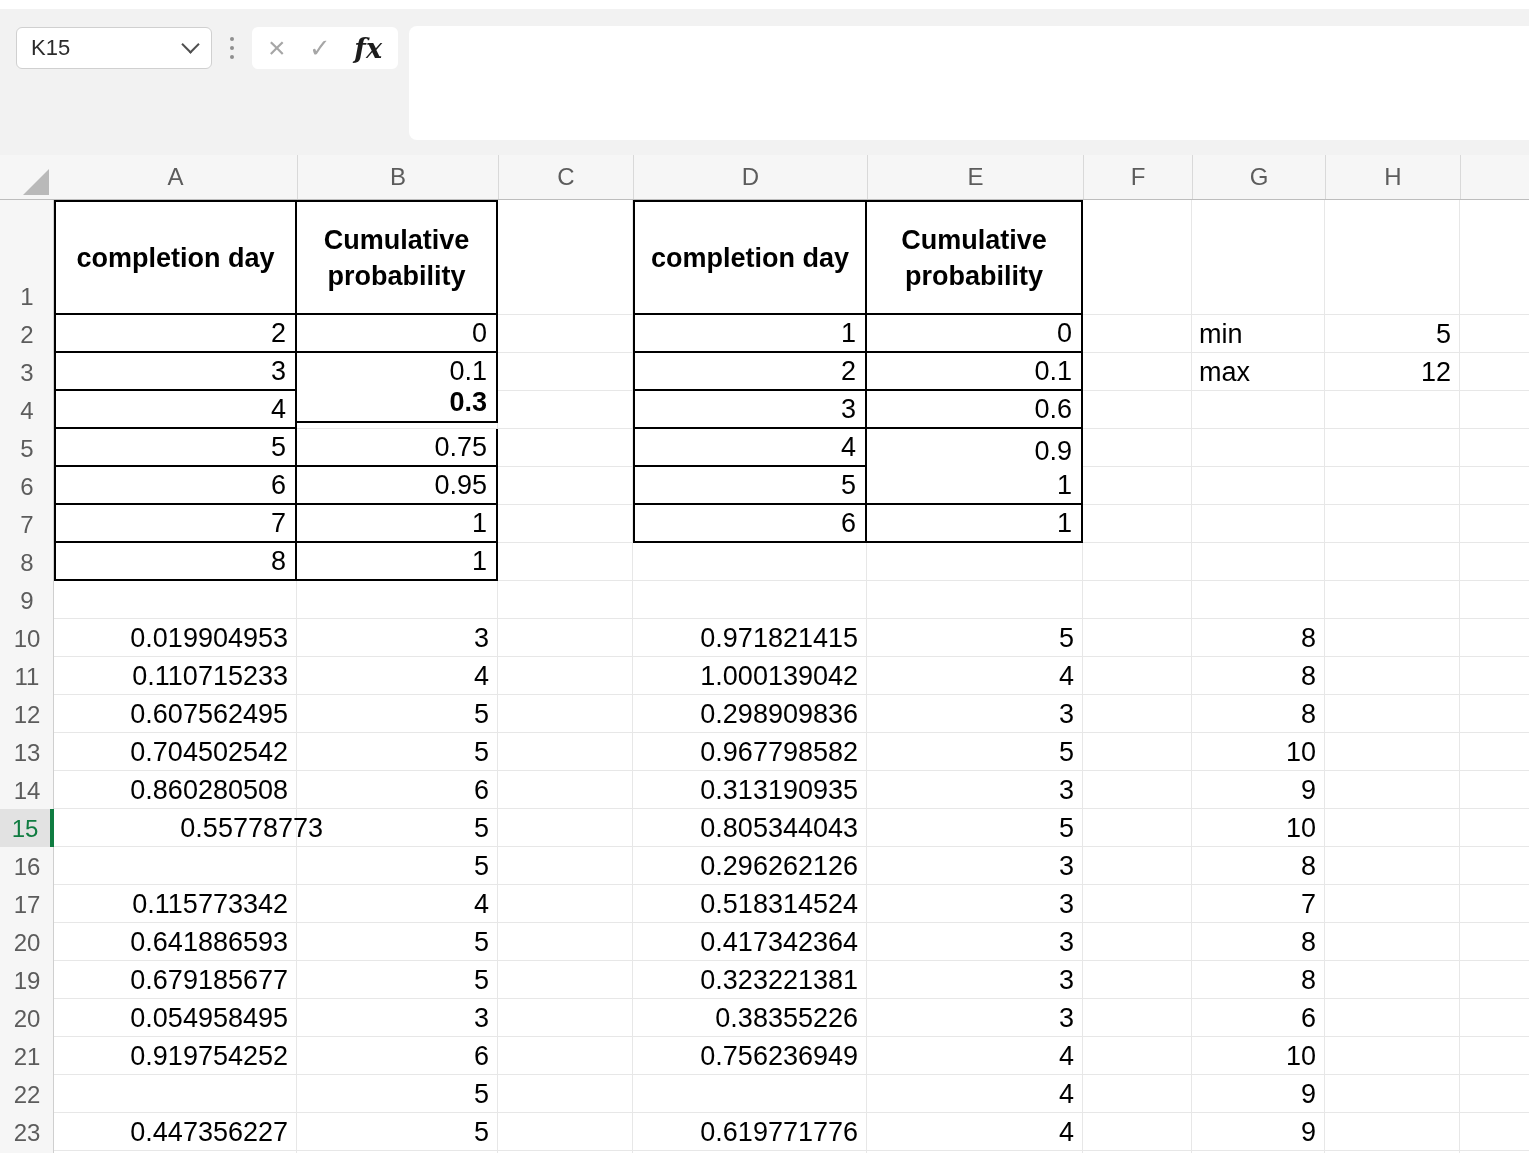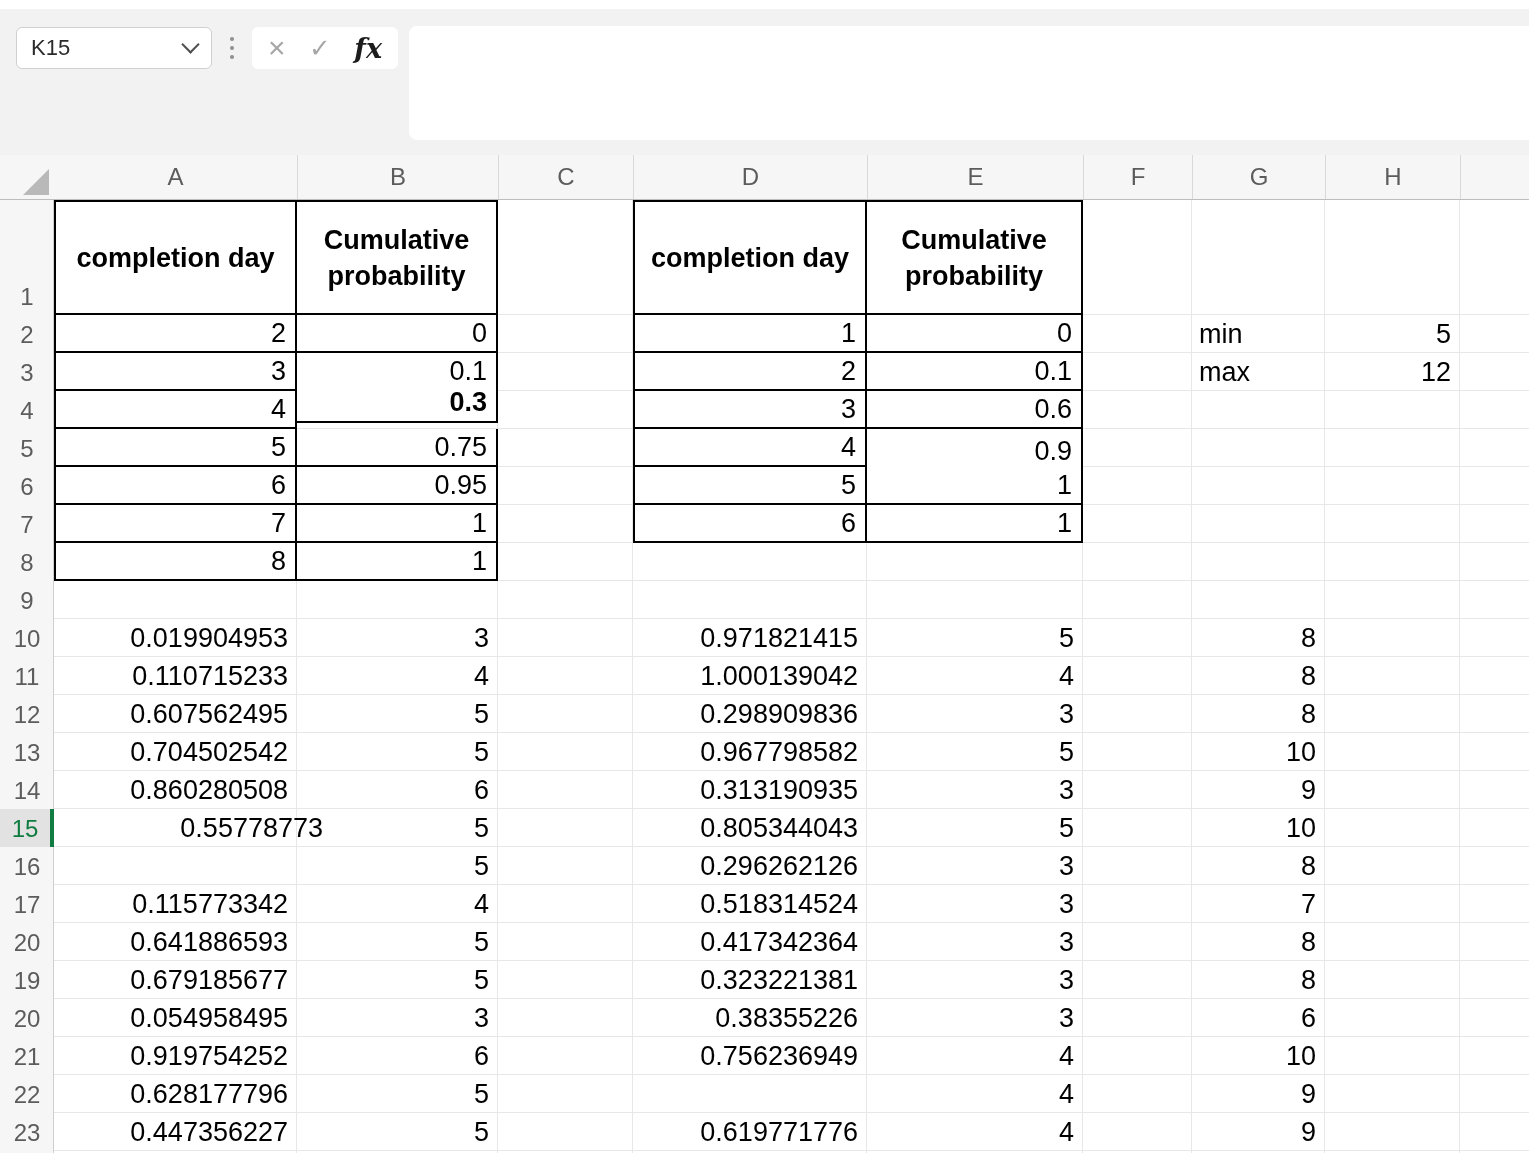--- a/index.html
+++ b/index.html
@@ -237,21 +237,20 @@
     <div class="cell num" style="left: 54px; top: 844px; width: 243px; height: 38px;">0.054958495</div>
     <div class="cell num" style="left: 297px; top: 844px; width: 201px; height: 38px;">3</div>
     <div class="cell num" style="left: 633px; top: 844px; width: 234px; height: 38px;">0.38355226</div>
     <div class="cell num" style="left: 867px; top: 844px; width: 216px; height: 38px;">3</div>
     <div class="cell num" style="left: 1192px; top: 844px; width: 133px; height: 38px;">6</div>
     <div class="cell num" style="left: 54px; top: 882px; width: 243px; height: 38px;">0.919754252</div>
     <div class="cell num" style="left: 297px; top: 882px; width: 201px; height: 38px;">6</div>
     <div class="cell num" style="left: 633px; top: 882px; width: 234px; height: 38px;">0.756236949</div>
     <div class="cell num" style="left: 867px; top: 882px; width: 216px; height: 38px;">4</div>
     <div class="cell num" style="left: 1192px; top: 882px; width: 133px; height: 38px;">10</div>
-    <div class="cell num" style="left: 54px; top: 920px; width: 243px; height: 38px;">0.628177796</div>
     <div class="cell num" style="left: 297px; top: 920px; width: 201px; height: 38px;">5</div>
     <div class="cell num" style="left: 867px; top: 920px; width: 216px; height: 38px;">4</div>
     <div class="cell num" style="left: 1192px; top: 920px; width: 133px; height: 38px;">9</div>
     <div class="cell num" style="left: 54px; top: 958px; width: 243px; height: 38px;">0.447356227</div>
     <div class="cell num" style="left: 297px; top: 958px; width: 201px; height: 38px;">5</div>
     <div class="cell num" style="left: 633px; top: 958px; width: 234px; height: 38px; text-align: center;">0.619771776</div>
     <div class="cell num" style="left: 867px; top: 958px; width: 216px; height: 38px;">4</div>
     <div class="cell num" style="left: 1192px; top: 958px; width: 133px; height: 38px;">9</div>
   </div>
 

